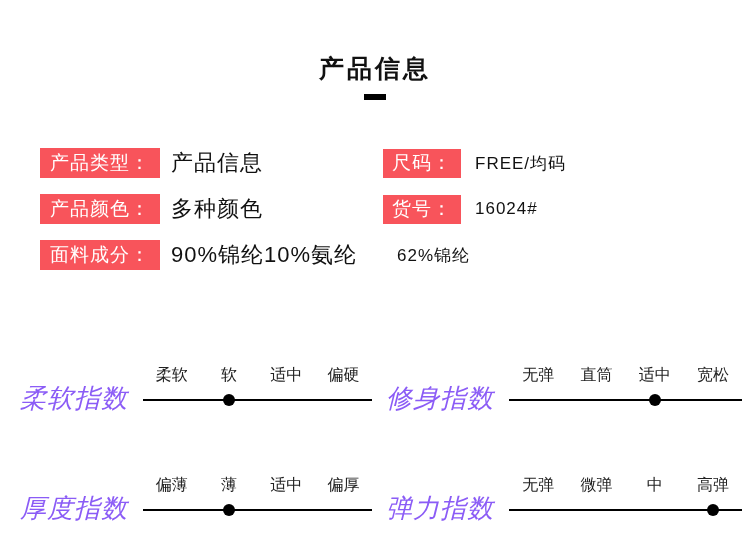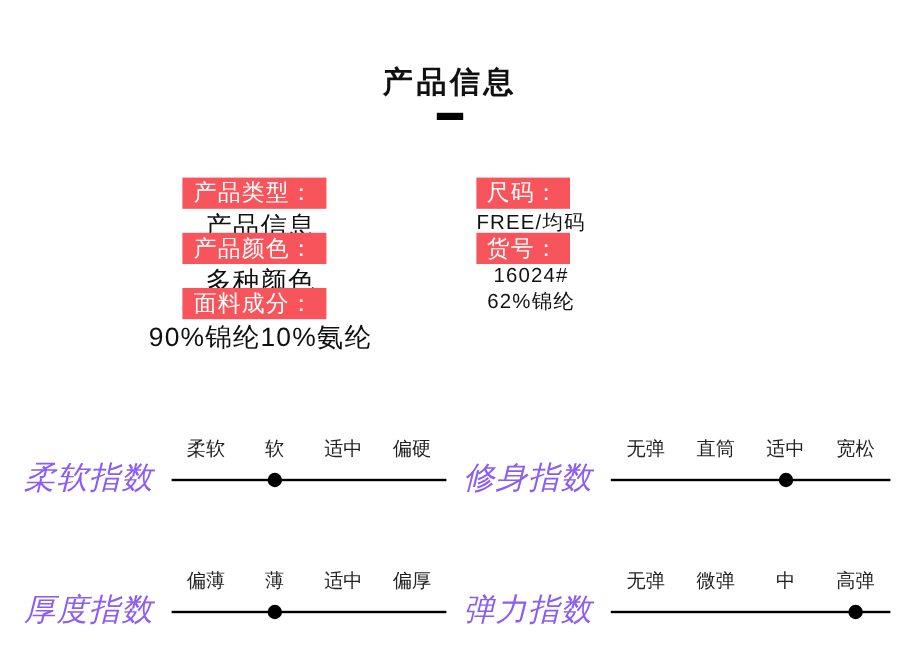--- a/index.html
+++ b/index.html
@@ -33,21 +33,21 @@
 
   
   .info-grid {
     position: absolute; top: 148px; left: 40px; right: 0;
     display: flex; align-items: flex-start;
   }
   .info-col-left  { width: 343px; }
   .info-col-right { }
   .info-row {
     display: flex; align-items: center;
-    height: 30px; margin-bottom: 16px; flex-direction: column;
+    height: 30px; margin-bottom: 16px;
   }
   .tag {
     background: #f8545b;
     color: #ffffff;
     display: inline-flex; align-items: center; justify-content: center;
     font-size: 19px;
     letter-spacing: 1px;
     white-space: nowrap;
   }
   .info-col-left  .tag { width: 120px; height: 30px; }

